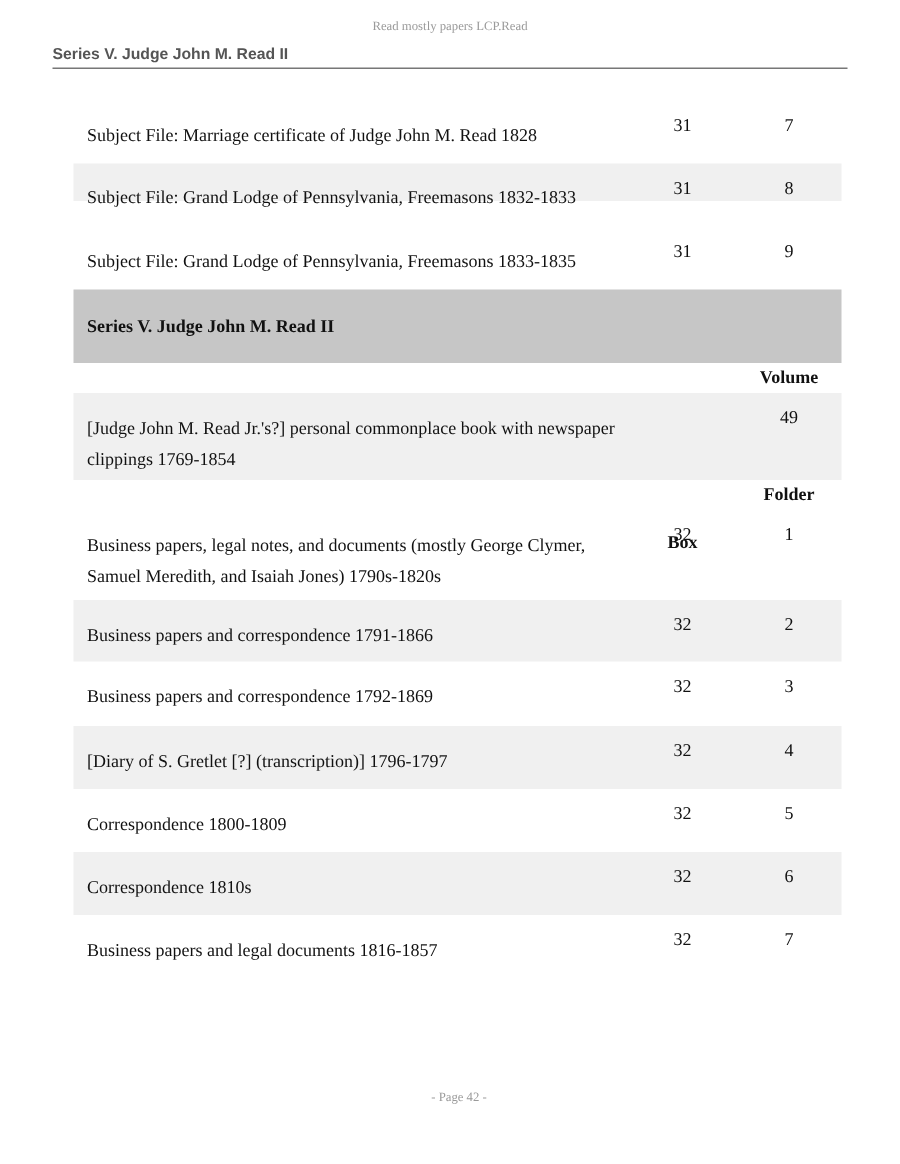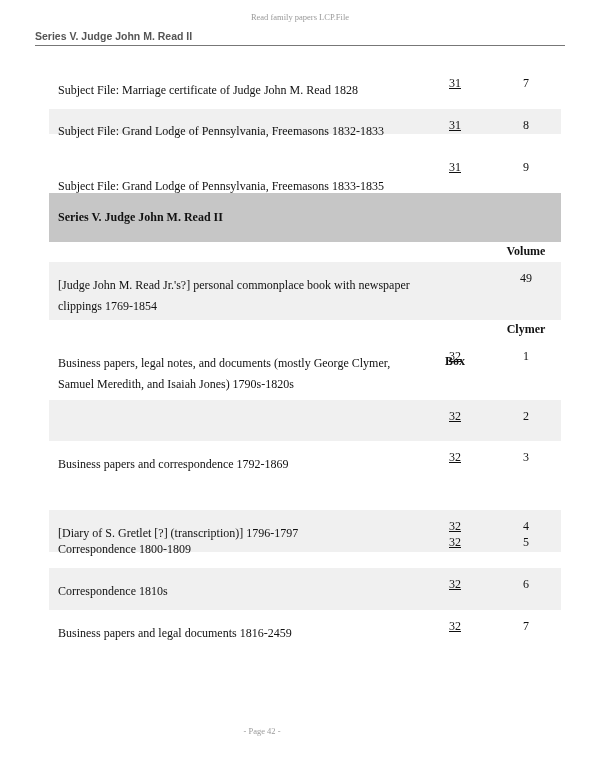--- a/index.html
+++ b/index.html
@@ -6,97 +6,98 @@
   body { width: 600px; height: 776px; position: relative; overflow: hidden; font-family: "Liberation Serif", serif; color: #111; }
   .running-head { position: absolute; top: 12px; left: 0; width: 600px; text-align: center; font-size: 8.5px; color: #9a9a9a; font-family: "Liberation Serif", serif; }
   .section-head { position: absolute; top: 30px; left: 35px; font-family: "Liberation Sans", sans-serif; font-size: 10.5px; font-weight: bold; color: #555; }
   .head-rule { position: absolute; top: 45px; left: 35px; width: 530px; height: 1px; background: #777; }
   .tbl { position: absolute; left: 49px; width: 512px; }
   .row { position: absolute; left: 0; width: 512px; }
   .row.shaded { background: #f0f0f0; }
   .row.series { background: #c6c6c6; }
   .desc { position: absolute; left: 9px; font-size: 12px; line-height: 21px; width: 360px; }
   .num { position: absolute; font-size: 12px; width: 50px; text-align: center; }
-  .box { left: 381px; text-decoration: underline; }
+  .box { left: 381px; }
   .folder { left: 452px; }
   .colhead { position: absolute; font-size: 12px; font-weight: bold; width: 70px; text-align: center; }
   .series-title { position: absolute; left: 9px; top: 17px; font-size: 12px; font-weight: bold; }
-  .footer { position: absolute; top: 726px; left: 0; width: 524px; text-align: center; font-size: 8.5px; color: #9a9a9a; }
+  .footer { position: absolute; top: 726px; left: 0; width: 524px; text-align: center; font-size: 8.5px; color: #9a9a9a; padding-left: 44px; }
 </style>
 </head>
 <body>
 
-<div class="running-head">Read family papers  LCP.File</div>
+<div class="running-head">Read mostly papers  LCP.Read</div>
 <div class="section-head">Series V. Judge John M. Read II</div>
 <div class="head-rule"></div>
 
 <div class="tbl" style="top:0;">
 
   <div class="row" style="top:66px;height:43px;">
     <div class="desc" style="top:14px;">Subject File: Marriage certificate of Judge John M. Read 1828</div>
     <div class="num box" style="top:10px;">31</div>
     <div class="num folder" style="top:10px;">7</div>
   </div>
   <div class="row shaded" style="top:109px;height:25px;">
     <div class="desc" style="top:12px;">Subject File: Grand Lodge of Pennsylvania, Freemasons 1832-1833</div>
     <div class="num box" style="top:9px;">31</div>
     <div class="num folder" style="top:9px;">8</div>
   </div>
   <div class="row" style="top:150px;height:43px;">
-    <div class="desc" style="top:14px;margin-top:12px;">Subject File: Grand Lodge of Pennsylvania, Freemasons 1833-1835</div>
+    <div class="desc" style="top:14px;">Subject File: Grand Lodge of Pennsylvania, Freemasons 1833-1835</div>
     <div class="num box" style="top:10px;">31</div>
     <div class="num folder" style="top:10px;">9</div>
   </div>
 
   <div class="row series" style="top:193px;height:49px;">
     <div class="series-title">Series V. Judge John M. Read II</div>
   </div>
 
   <div class="row" style="top:242px;height:32px;">
     <div class="colhead" style="left:442px;top:2px;">Volume</div>
   </div>
   <div class="row shaded" style="top:262px;height:58px;">
     <div class="desc" style="top:13px;width:360px;">[Judge John M. Read Jr.'s?] personal commonplace book with newspaper clippings 1769-1854</div>
     <div class="num folder" style="top:9px;">49</div>
   </div>
 
   <div class="row" style="top:320px;height:20px;">
     <div class="colhead" style="left:371px;top:2px;margin-top:32px;">Box</div>
-    <div class="colhead" style="left:442px;top:2px;">Clymer</div>
+    <div class="colhead" style="left:442px;top:2px;">Folder</div>
   </div>
 
   <div class="row" style="top:340px;height:60px;">
     <div class="desc" style="top:13px;width:360px;">Business papers, legal notes, and documents (mostly George Clymer, Samuel Meredith, and Isaiah Jones) 1790s-1820s</div>
     <div class="num box" style="top:9px;">32</div>
     <div class="num folder" style="top:9px;">1</div>
   </div>
   <div class="row shaded" style="top:400px;height:41px;">
+    <div class="desc" style="top:13px;">Business papers and correspondence 1791-1866</div>
     <div class="num box" style="top:9px;">32</div>
     <div class="num folder" style="top:9px;">2</div>
   </div>
   <div class="row" style="top:441px;height:43px;">
     <div class="desc" style="top:13px;">Business papers and correspondence 1792-1869</div>
     <div class="num box" style="top:9px;">32</div>
     <div class="num folder" style="top:9px;">3</div>
   </div>
-  <div class="row shaded" style="top:510px;height:42px;">
+  <div class="row shaded" style="top:484px;height:42px;">
     <div class="desc" style="top:13px;">[Diary of S. Gretlet [?] (transcription)] 1796-1797</div>
     <div class="num box" style="top:9px;">32</div>
     <div class="num folder" style="top:9px;">4</div>
   </div>
   <div class="row" style="top:526px;height:42px;">
     <div class="desc" style="top:13px;">Correspondence 1800-1809</div>
     <div class="num box" style="top:9px;">32</div>
     <div class="num folder" style="top:9px;">5</div>
   </div>
   <div class="row shaded" style="top:568px;height:42px;">
     <div class="desc" style="top:13px;">Correspondence 1810s</div>
     <div class="num box" style="top:9px;">32</div>
     <div class="num folder" style="top:9px;">6</div>
   </div>
   <div class="row" style="top:610px;height:42px;">
-    <div class="desc" style="top:13px;">Business papers and legal documents 1816-2459</div>
+    <div class="desc" style="top:13px;">Business papers and legal documents 1816-1857</div>
     <div class="num box" style="top:9px;">32</div>
     <div class="num folder" style="top:9px;">7</div>
   </div>
 </div>
 
 <div class="footer">- Page 42 -</div>
 
 </body></html>

